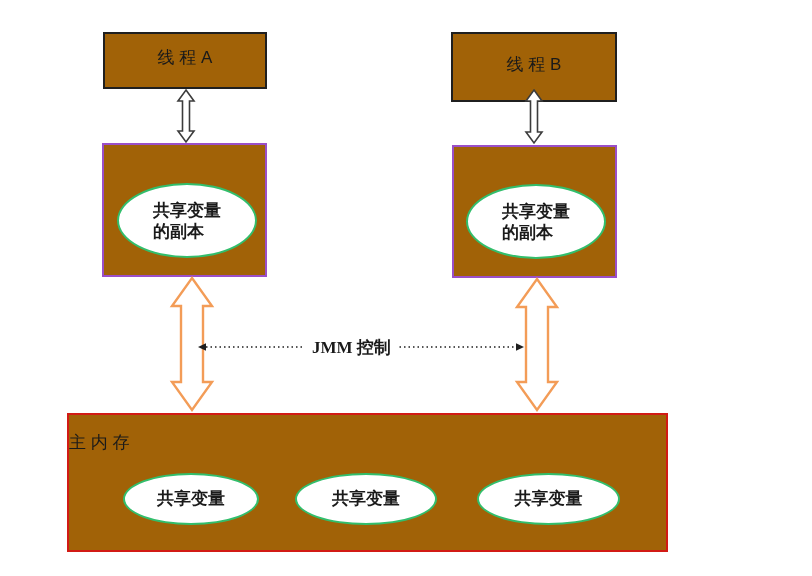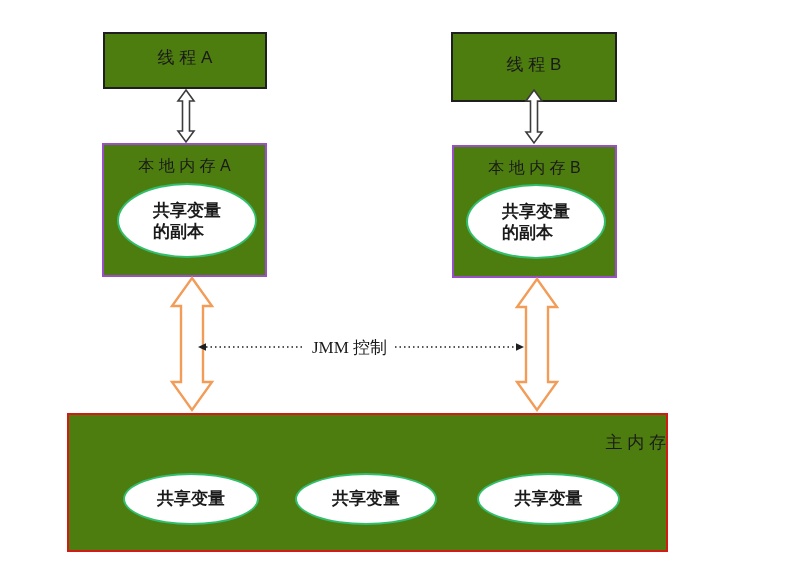--- a/index.html
+++ b/index.html
@@ -1,33 +1,33 @@
 <!DOCTYPE html>
 <html><head>
 <meta charset="utf-8">
 <style>
   html,body{margin:0;padding:0;background:#ffffff;}
   #stage{
     position:relative;width:812px;height:576px;background:#ffffff;overflow:hidden;
     font-family:"Liberation Sans","DejaVu Sans",sans-serif;color:#1a1a1a;
   }
   .abs{position:absolute;}
-  .box{position:absolute;background:#4d7c0f;box-sizing:border-box;}
+  .box{position:absolute;background:#a16207;box-sizing:border-box;}
   .thread-box{border:2px solid #1f1f1f;display:flex;align-items:center;justify-content:center;}
   .thread-box .lbl{font-size:17px;padding-bottom:6px;}
   .local-box{border:2px solid #9a4fc8;}
   .local-title{margin-top:11px;text-align:center;font-size:16px;}
   .ellipse{position:absolute;background:#ffffff;border:2px solid #32be6c;border-radius:50%;
     box-sizing:border-box;display:flex;align-items:center;justify-content:center;font-weight:bold;}
   .copy-text{font-size:17px;line-height:21px;text-align:left;}
   .main-box{border:2px solid #d21b15;}
-  .main-title{margin-top:16px;text-align:right;font-size:17px;}
+  .main-title{margin-top:16px;text-align:left;font-size:17px;}
   .shared-lbl{font-size:17px;padding-bottom:2px;}
   .jmm-label{position:absolute;background:#ffffff;font-size:17px;
-    font-family:"Liberation Serif","DejaVu Serif",serif;padding:1px 8px;white-space:nowrap;}
+    font-family:"Liberation Serif","DejaVu Serif",serif;padding:1px 8px;white-space:nowrap;font-weight:bold;}
   svg{display:block;overflow:visible;}
 </style>
 </head>
 <body>
 
 <div id="stage">
 
   <div class="box thread-box" style="left: 103px; top: 32px; width: 164px; height: 57px; border-color: rgb(31, 31, 31);">
     <span class="lbl">线 程 A</span>
   </div>
@@ -38,31 +38,29 @@
 
   <svg class="abs" style="left:174px;top:89px;" width="24" height="54" viewBox="0 0 24 54">
     <polygon points="12,1 20,12 15.5,12 15.5,42 20,42 12,53 4,42 8.5,42 8.5,12 4,12" fill="#ffffff" stroke-width="1.6" style="stroke: rgb(60, 60, 60);"></polygon>
   </svg>
 
   <svg class="abs" style="left:522px;top:89px;" width="24" height="55" viewBox="0 0 24 55">
     <polygon points="12,1 20,12 15.5,12 15.5,43 20,43 12,54 4,43 8.5,43 8.5,12 4,12" fill="#ffffff" stroke-width="1.6" style="stroke: rgb(60, 60, 60);"></polygon>
   </svg>
 
   <div class="box local-box" style="left: 102px; top: 143px; width: 165px; height: 134px; border-color: rgb(154, 79, 200);">
-    <div class="local-title">本 地 内 存 A</div>
     <div class="ellipse" style="left: 13px; top: 38px; width: 140px; height: 75px; border-color: rgb(50, 190, 108);">
       <div class="copy-text">
         <div>共享变量</div>
         <div>的副本</div>
       </div>
     </div>
   </div>
 
   <div class="box local-box" style="left: 452px; top: 145px; width: 165px; height: 133px; border-color: rgb(154, 79, 200);">
-    <div class="local-title">本 地 内 存 B</div>
     <div class="ellipse" style="left: 12px; top: 37px; width: 140px; height: 75px; border-color: rgb(50, 190, 108);">
       <div class="copy-text">
         <div>共享变量</div>
         <div>的副本</div>
       </div>
     </div>
   </div>
 
   <svg class="abs" style="left:170px;top:277px;" width="44" height="135" viewBox="0 0 44 135">
     <polygon points="22,1 42,29 33,29 33,105 42,105 22,133 2,105 11,105 11,29 2,29" fill="#ffffff" stroke-width="2.4" style="stroke: rgb(243, 156, 87);"></polygon>

